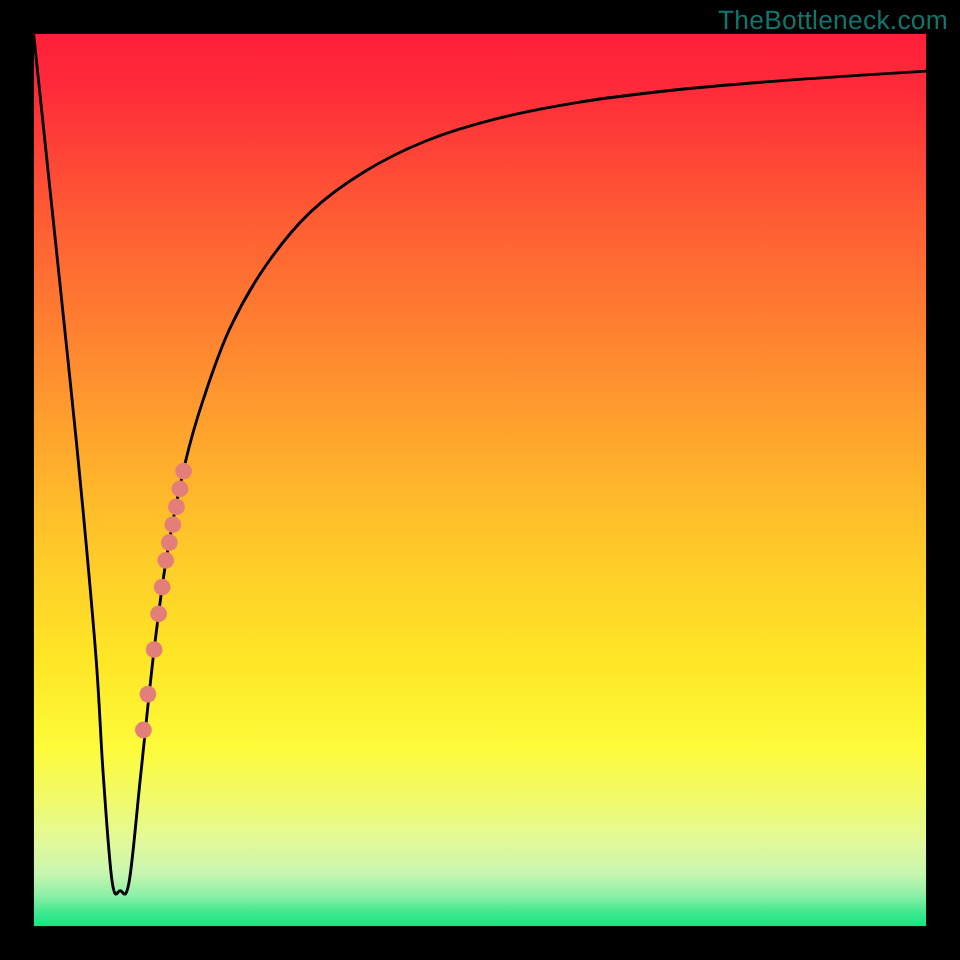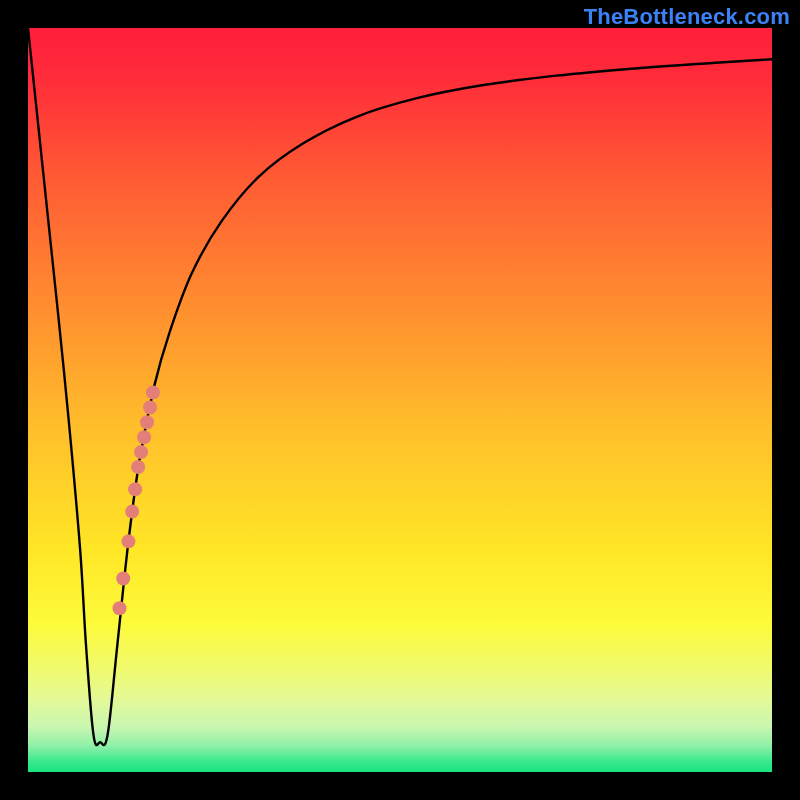--- a/index.html
+++ b/index.html
@@ -22,23 +22,23 @@
     left: 28px;
     top: 28px;
     width: 744px;
     height: 744px;
     overflow: hidden;
   }
   .watermark {
     position: absolute;
     top: 4px;
     right: 10px;
-    color: #3b82f6;
+    color: #0f766e;
     font-size: 22px;
-    font-weight: 700;
+    font-weight: 400;
     letter-spacing: 0.2px;
     user-select: none;
   }
   svg { display: block; }
 </style>
 </head>
 <body>
 
 <div class="frame">
   <div class="plot-area">

